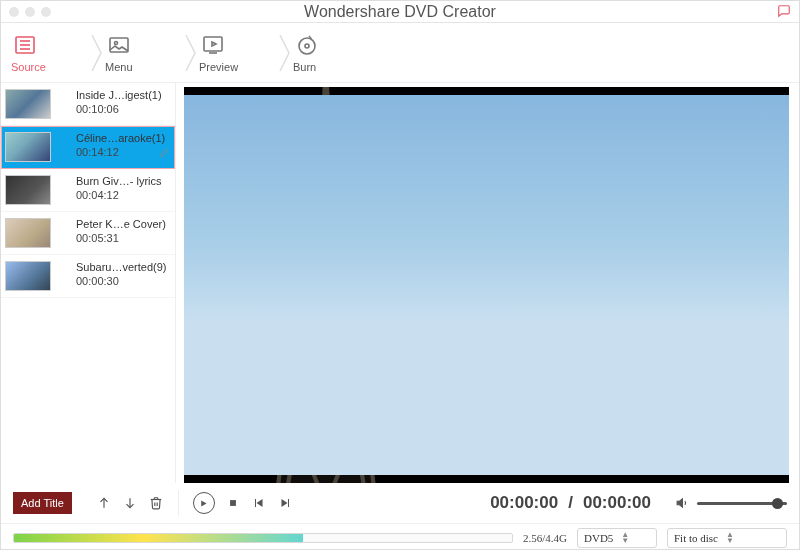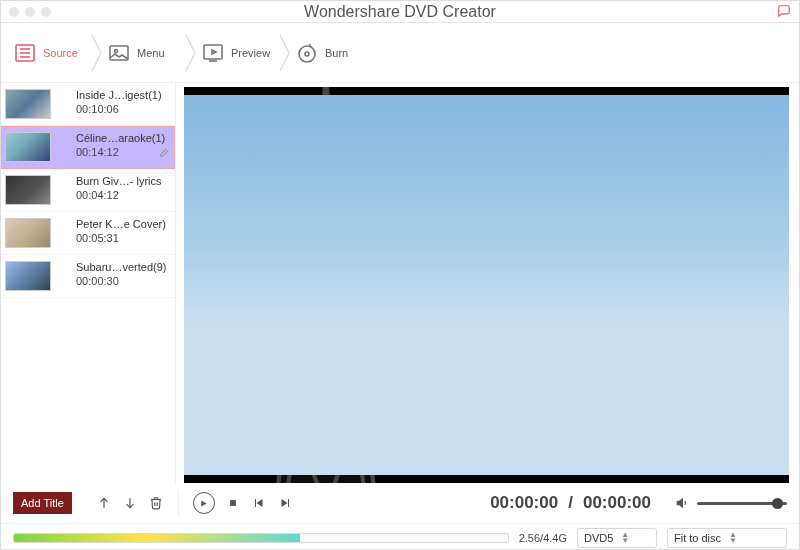--- a/index.html
+++ b/index.html
@@ -5,32 +5,32 @@
   * { box-sizing: border-box; margin: 0; padding: 0; }
   body { font-family: -apple-system, "Helvetica Neue", Arial, sans-serif; font-size: 12px; color: #333; background: #fff; width: 800px; height: 550px; overflow: hidden; border: 1px solid #ddd; position: relative; }
   
   .titlebar { height: 22px; display:flex; align-items:center; border-bottom:1px solid #e5e5e5; position:relative; }
   .tb-left { display:flex; gap:6px; padding-left:8px; }
   .tb-dot { width:10px; height:10px; border-radius:50%; background:#e6e6e6; }
   .tb-title { position:absolute; left:0; right:0; text-align:center; font-size:16px; color:#555; }
   .tb-right { position:absolute; right:8px; top:3px; color:#e85b6c; }
   
   .toolbar { height:60px; display:flex; align-items:center; border-bottom:1px solid #eee; padding:0 10px; }
-  .step { width:80px; display:flex; flex-direction:row; align-items:center; gap:4px; position:relative; cursor:pointer; }
+  .step { width:80px; display:flex; flex-direction:column; align-items:flex-start; gap:4px; position:relative; cursor:pointer; }
   .step svg { width:28px; height:24px; }
   .step .lbl { font-size:11px; color:#555; }
   .step.active .lbl { color:#e85b6c; }
   .step.active svg { stroke:#e85b6c; color:#e85b6c; }
   .chev { width:14px; color:#ddd; display:flex; align-items:center; }
   .spacer { flex:1; }
   
   .body { display:flex; height:400px; }
   .sidebar { width:175px; border-right:1px solid #eee; overflow-y:auto; }
   .item { display:flex; gap:25px; padding:6px 4px; border-bottom:1px solid #f4f4f4; cursor:pointer; position:relative; }
-  .item.selected { outline:1px solid #f3a6ae; outline-offset:-1px; background:#c4b5fd; }
+  .item.selected { outline:1px solid #f3a6ae; outline-offset:-1px; background:#0ea5e9; }
   .thumb { width:46px; height:30px; background:linear-gradient(135deg,#8aa 0,#579 50%,#ccc 100%); flex:none; border:1px solid #ccc; }
   .meta { display:flex; flex-direction:column; gap:2px; overflow:hidden; }
   .fname { font-size:11px; white-space:nowrap; overflow:hidden; text-overflow:ellipsis; max-width:100px; }
   .dur { font-size:11px; color:#444; }
   .item .edit { position:absolute; right:6px; bottom:6px; color:#888; }
   .preview { flex:1; padding:4px 10px 0 8px; display:flex; flex-direction:column; }
   .video { flex:1; background:#000; position:relative; overflow:hidden; }
   .video::after { content:""; position:absolute; top:8px; bottom:8px; left:0; right:0;
     background:
       linear-gradient(180deg,#87b6de 0%, #a9cfe8 40%, #c9dff0 60%) ,
@@ -50,21 +50,21 @@
   .controls { height:40px; display:flex; align-items:center; padding:0 12px; gap:10px; }
   .addtitle { background:#7f1d1d; color:#fff; font-size:11px; padding:5px 8px; cursor:pointer; white-space:nowrap; }
   .ctl-ic { width:16px; height:16px; color:#555; cursor:pointer; display:inline-flex; align-items:center; justify-content:center; }
   .ctl-group { display:flex; gap:10px; align-items:center; }
   .divider { width:1px; height:26px; background:#eee; margin:0 4px; }
   .time { font-size:17px; color:#444;font-weight:bold; }
   .volwrap { display:flex; align-items:center; gap:6px; margin-left:14px; }
   .slider { width:90px; height:3px; background:#555; position:relative; border-radius:2px; }
   .slider .knob { position:absolute; right:4px; top:-4px; width:11px; height:11px; border-radius:50%; background:#444; }
   
-  .bottom { height:28px; display:flex; align-items:center; padding:0 12px; gap:10px; border-top:1px solid #f0f0f0; }
+  .bottom { height:28px; display:flex; align-items:center; padding:0 12px; gap:10px; border-top:1px solid #f0f0f0;font-family:Liberation Serif, serif; }
   .capbar { flex:1; height:10px; border:1px solid #d8d8d8; border-radius:2px; overflow:hidden; background:#fafafa; position:relative; }
   .capfill { height:100%; width:58%; background:linear-gradient(90deg,#7fd34a 0%, #ffe34d 45%, #63d6d0 100%); }
   .capnum { font-size:11px; color:#444; }
   .sel { display:flex; align-items:center; border:1px solid #d6d6d6; border-radius:3px; height:20px; padding:0 6px; font-size:11px; color:#333; background:#fff; cursor:pointer; }
   .sel .arrows{ color:#888; font-size:8px; line-height:6px; display:flex;flex-direction:column; margin-left:8px;}
   .sel.dvd{width:80px}.sel.fit{width:120px}
   .play-circle{width:22px;height:22px;border:1.5px solid #555;border-radius:50%;display:flex;align-items:center;justify-content:center;}
 </style>
 </head>
 <body>

